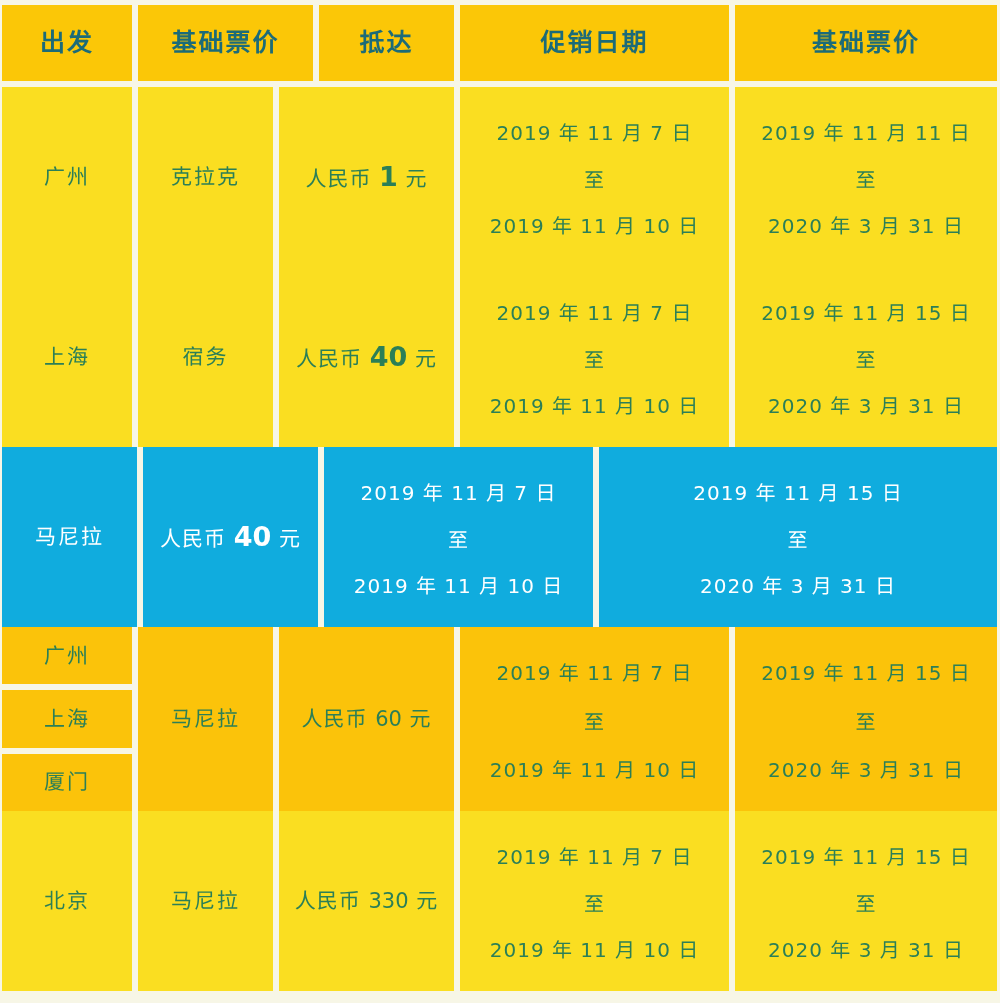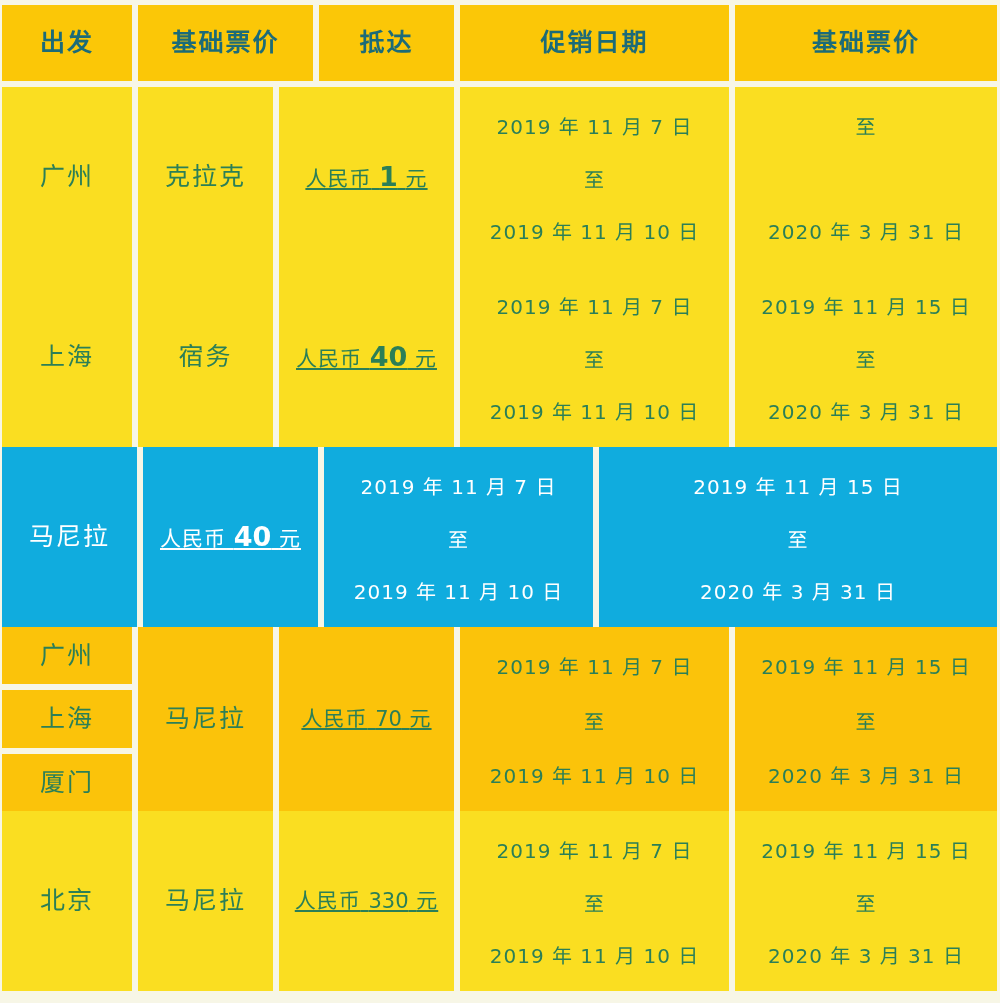--- a/index.html
+++ b/index.html
@@ -42,21 +42,21 @@
   .col-travel  { flex: 1 1 auto;  }
 
   .cell {
     box-sizing: border-box;
     display: flex;
     flex-direction: column;
     align-items: center;
     justify-content: center;
     text-align: center;
     line-height: 1.25;
-    padding: 0 6px;
+    padding: 6px 6px;
     overflow: hidden;
   }
 
   
   .row-header { height: 76px; }
   .row-header .cell {
     background: #FBC707;
     color: #1C6B78;
     font-size: 25px;
     font-weight: 700;
@@ -73,22 +73,22 @@
   }
   .theme-gold .cell {
     background: #FBC30A;
     color: #2B7F57;
   }
   .theme-blue .cell {
     background: #10ACDE;
     color: #FFFFFF;
   }
 
-  .city    { font-size: 25px; letter-spacing: 2px; text-align: right; }
-  .fare    { font-size: 21px; letter-spacing: 1px; white-space: nowrap; text-decoration: underline; }
+  .city    { font-size: 21px; letter-spacing: 2px; text-align: right; }
+  .fare    { font-size: 21px; letter-spacing: 1px; white-space: nowrap; }
   .fare .amount { font-size: 27px; font-weight: 700; letter-spacing: 0; }
   .fare.fare-plain .amount { font-size: 21px; font-weight: 400; }
 
   .daterange {
     display: flex;
     flex-direction: column;
     justify-content: space-between;
     align-items: center;
     height: 100%;
     width: 100%;
@@ -145,20 +145,21 @@
         </div>
         <div class="cell col-promo">
           <div class="daterange">
             <span>2019 年 11 月 7 日</span>
             <span class="sep">至</span>
             <span>2019 年 11 月 10 日</span>
           </div>
         </div>
         <div class="cell col-travel">
           <div class="daterange">
+            <span>2019 年 11 月 11 日</span>
             <span class="sep">至</span>
             <span>2020 年 3 月 31 日</span>
           </div>
         </div>
       </div>
       <div class="row row-body theme-light">
         <div class="col-origin cell">
           <span class="city">上海</span>
         </div>
         <div class="cell col-arrive">
@@ -213,21 +214,21 @@
             <span class="city">上海</span>
           </div>
           <div class="cell">
             <span class="city">厦门</span>
           </div>
         </div>
         <div class="cell col-arrive">
           <span class="city">马尼拉</span>
         </div>
         <div class="cell col-fare">
-          <span class="fare fare-plain"><span>人民币</span> <span class="amount">70</span> <span>元</span></span>
+          <span class="fare fare-plain"><span>人民币</span> <span class="amount">60</span> <span>元</span></span>
         </div>
         <div class="cell col-promo">
           <div class="daterange">
             <span>2019 年 11 月 7 日</span>
             <span class="sep">至</span>
             <span>2019 年 11 月 10 日</span>
           </div>
         </div>
         <div class="cell col-travel">
           <div class="daterange">

